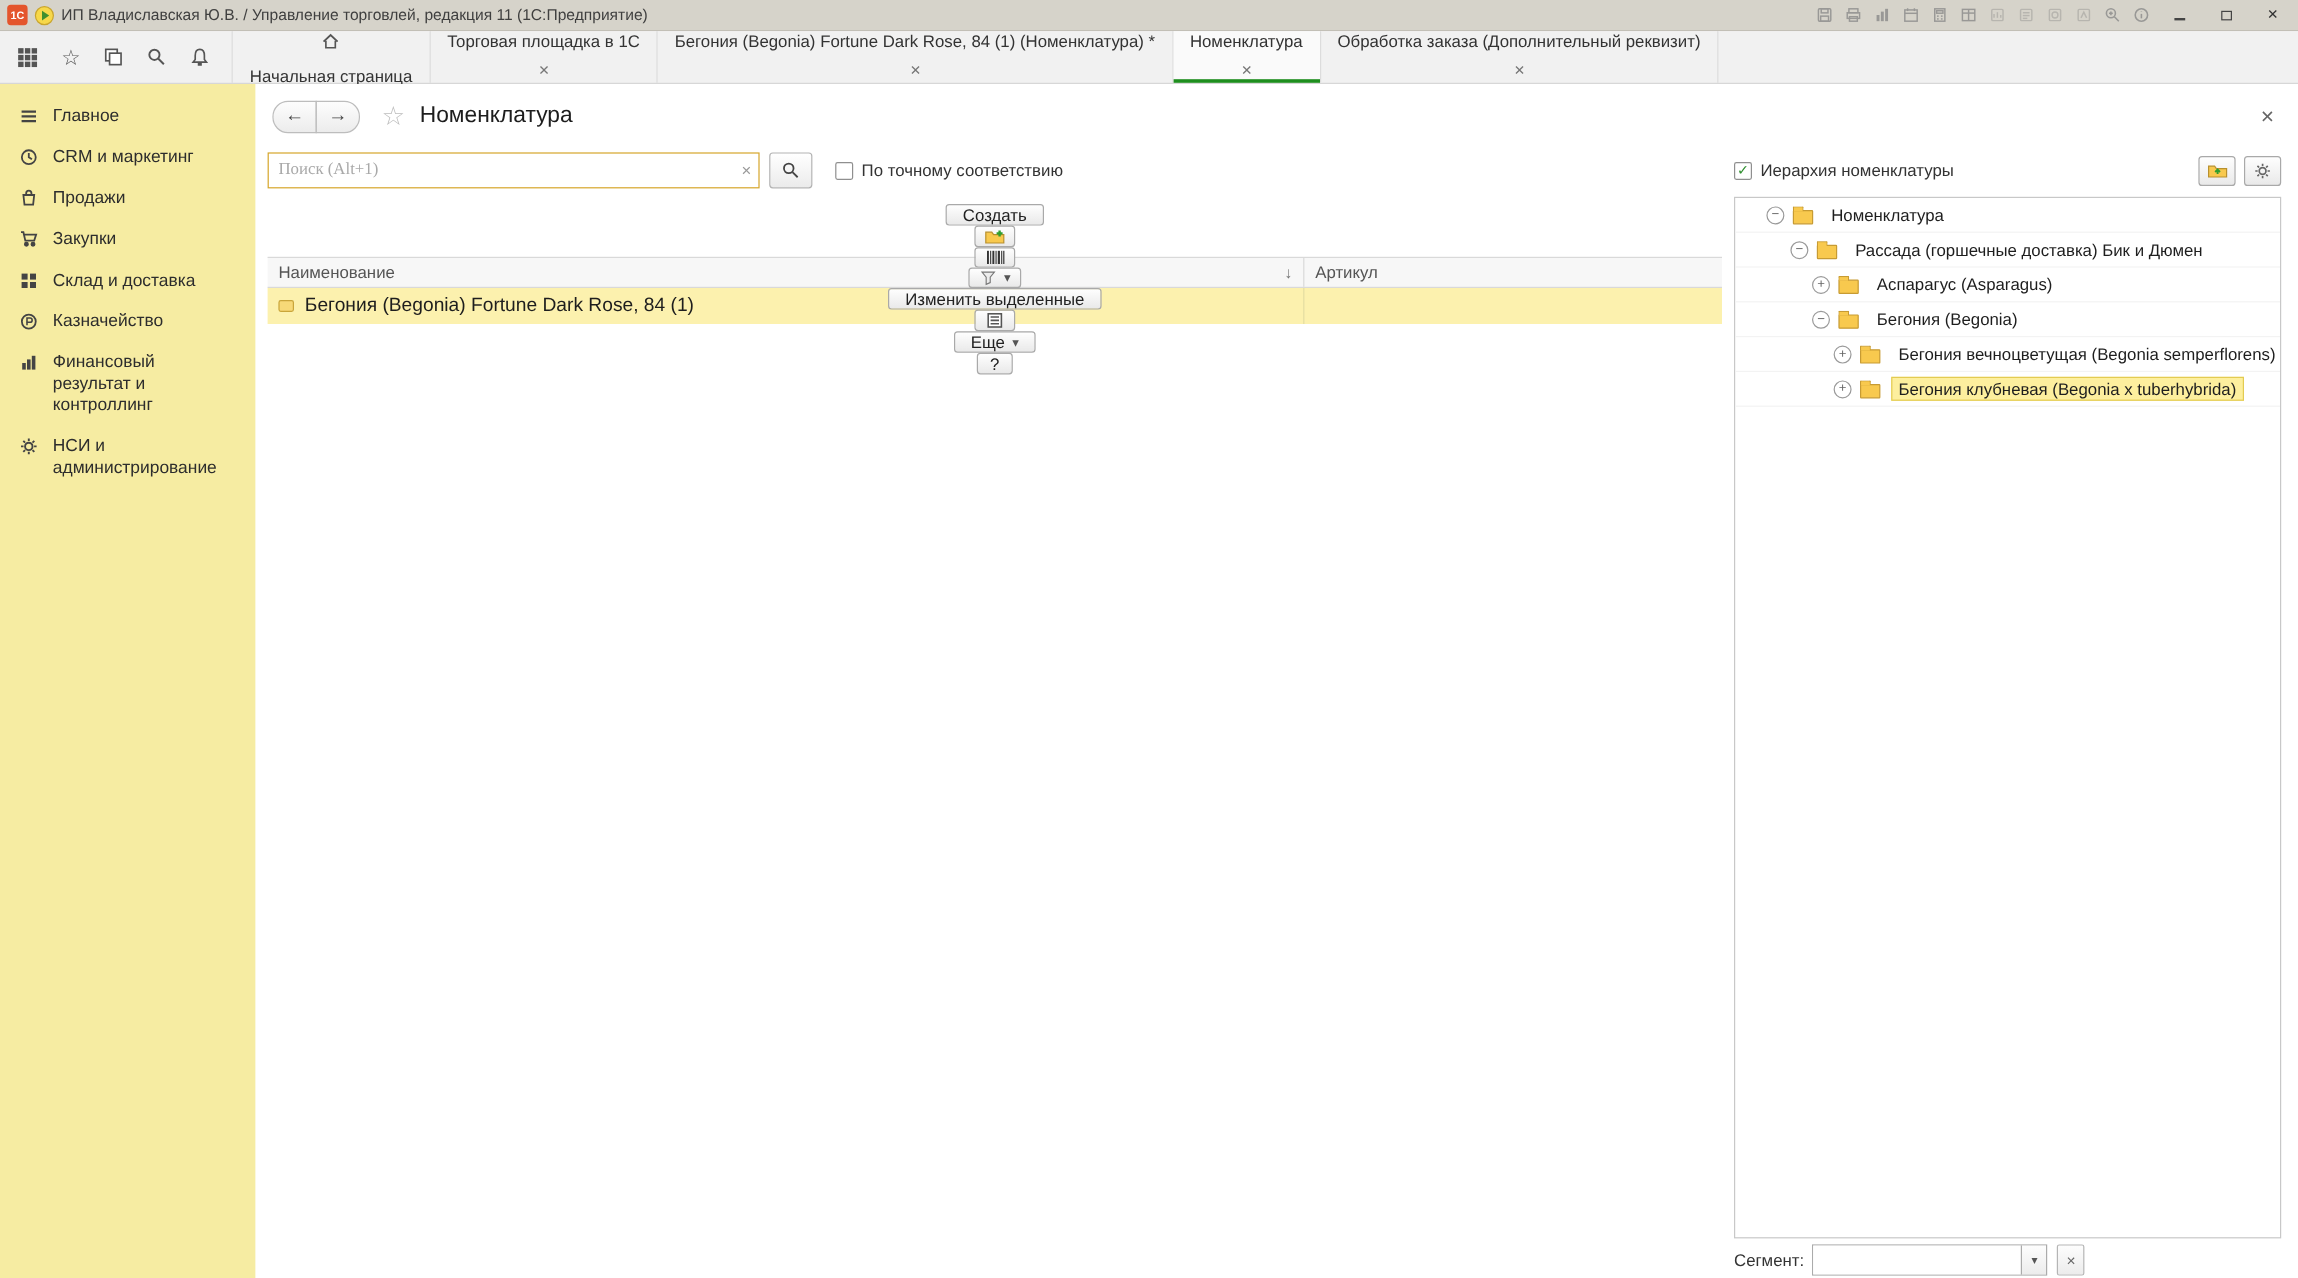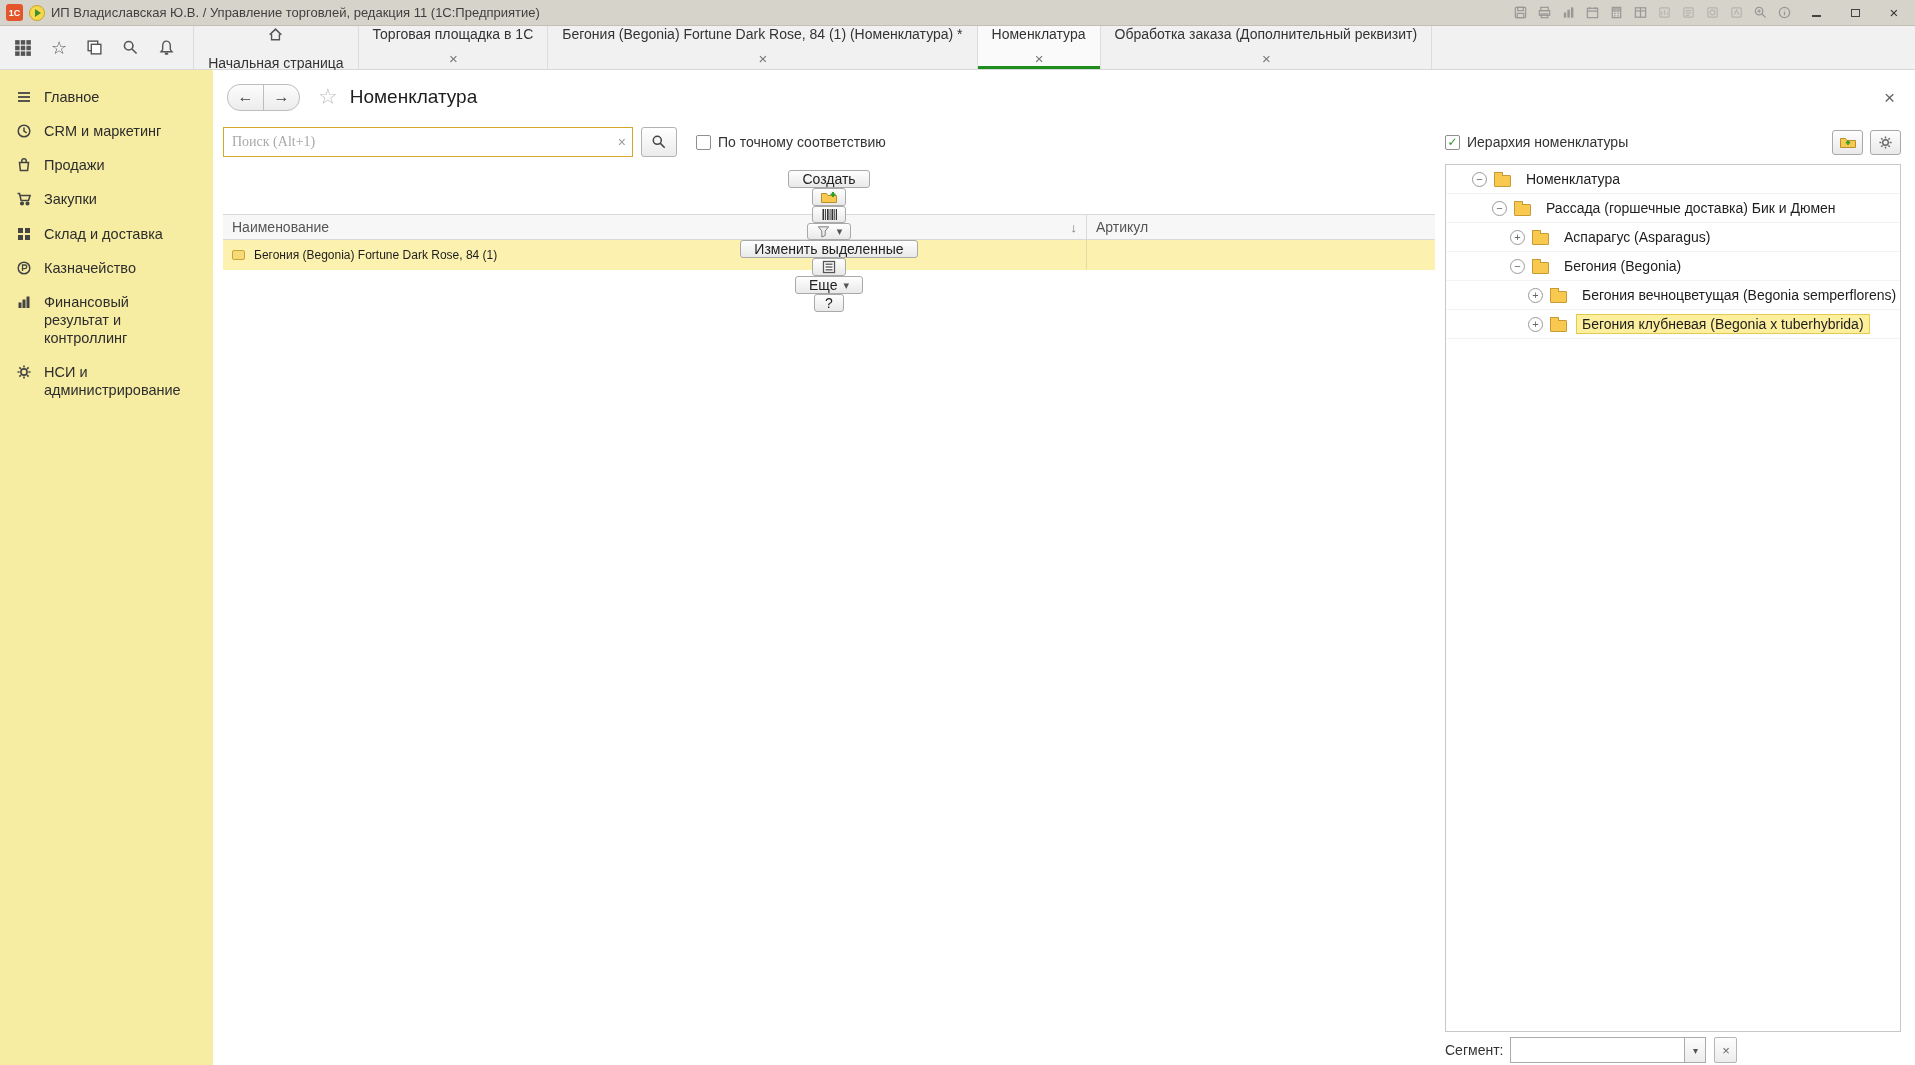--- a/index.html
+++ b/index.html
@@ -66,21 +66,21 @@
   .tb-gap{width:9px;}
   .tb-gap-lg{width:17px;}
   .spacer{flex:1;}
   .dd{font-size:11px;color:#555;}
 
   .grid{margin-top:14px;}
   .grid-head{display:flex;height:26px;border-top:1px solid #d9d9d9;border-bottom:1px solid #d9d9d9;background:#f7f7f7;font-size:14px;color:#555;}
   .col-name{width:864px;padding:0 9px;display:flex;align-items:center;border-right:1px solid #d9d9d9;height:100%;}
   .col-art{flex:1;padding:0 9px;display:flex;align-items:center;height:100%;}
   .sort{margin-left:auto;color:#777;font-size:13px;}
-  .grid-row{display:flex;height:30px;font-size:12px;color:#1e1e1e;}
+  .grid-row{display:flex;height:30px;font-size:16px;color:#1e1e1e;}
   .grid-row.selected{background:#fcf1ae;}
   .grid-row .col-name{border-right:1px solid #e3dca2;}
   .item-ic{width:13px;height:10px;background:#f7d978;border:1px solid #c9a53a;border-radius:2px;margin-right:9px;flex:0 0 13px;}
   .grid-body{height:600px;}
 
   
   .right-panel{position:absolute;left:1232px;width:456px;top:0;bottom:0;}
   .rp-head{position:absolute;top:58px;left:0;right:0;height:28px;display:flex;align-items:center;}
   .rp-icons{margin-left:auto;display:flex;gap:7px;}
   .rp-icons .icon-btn{width:31px;height:25px;}

